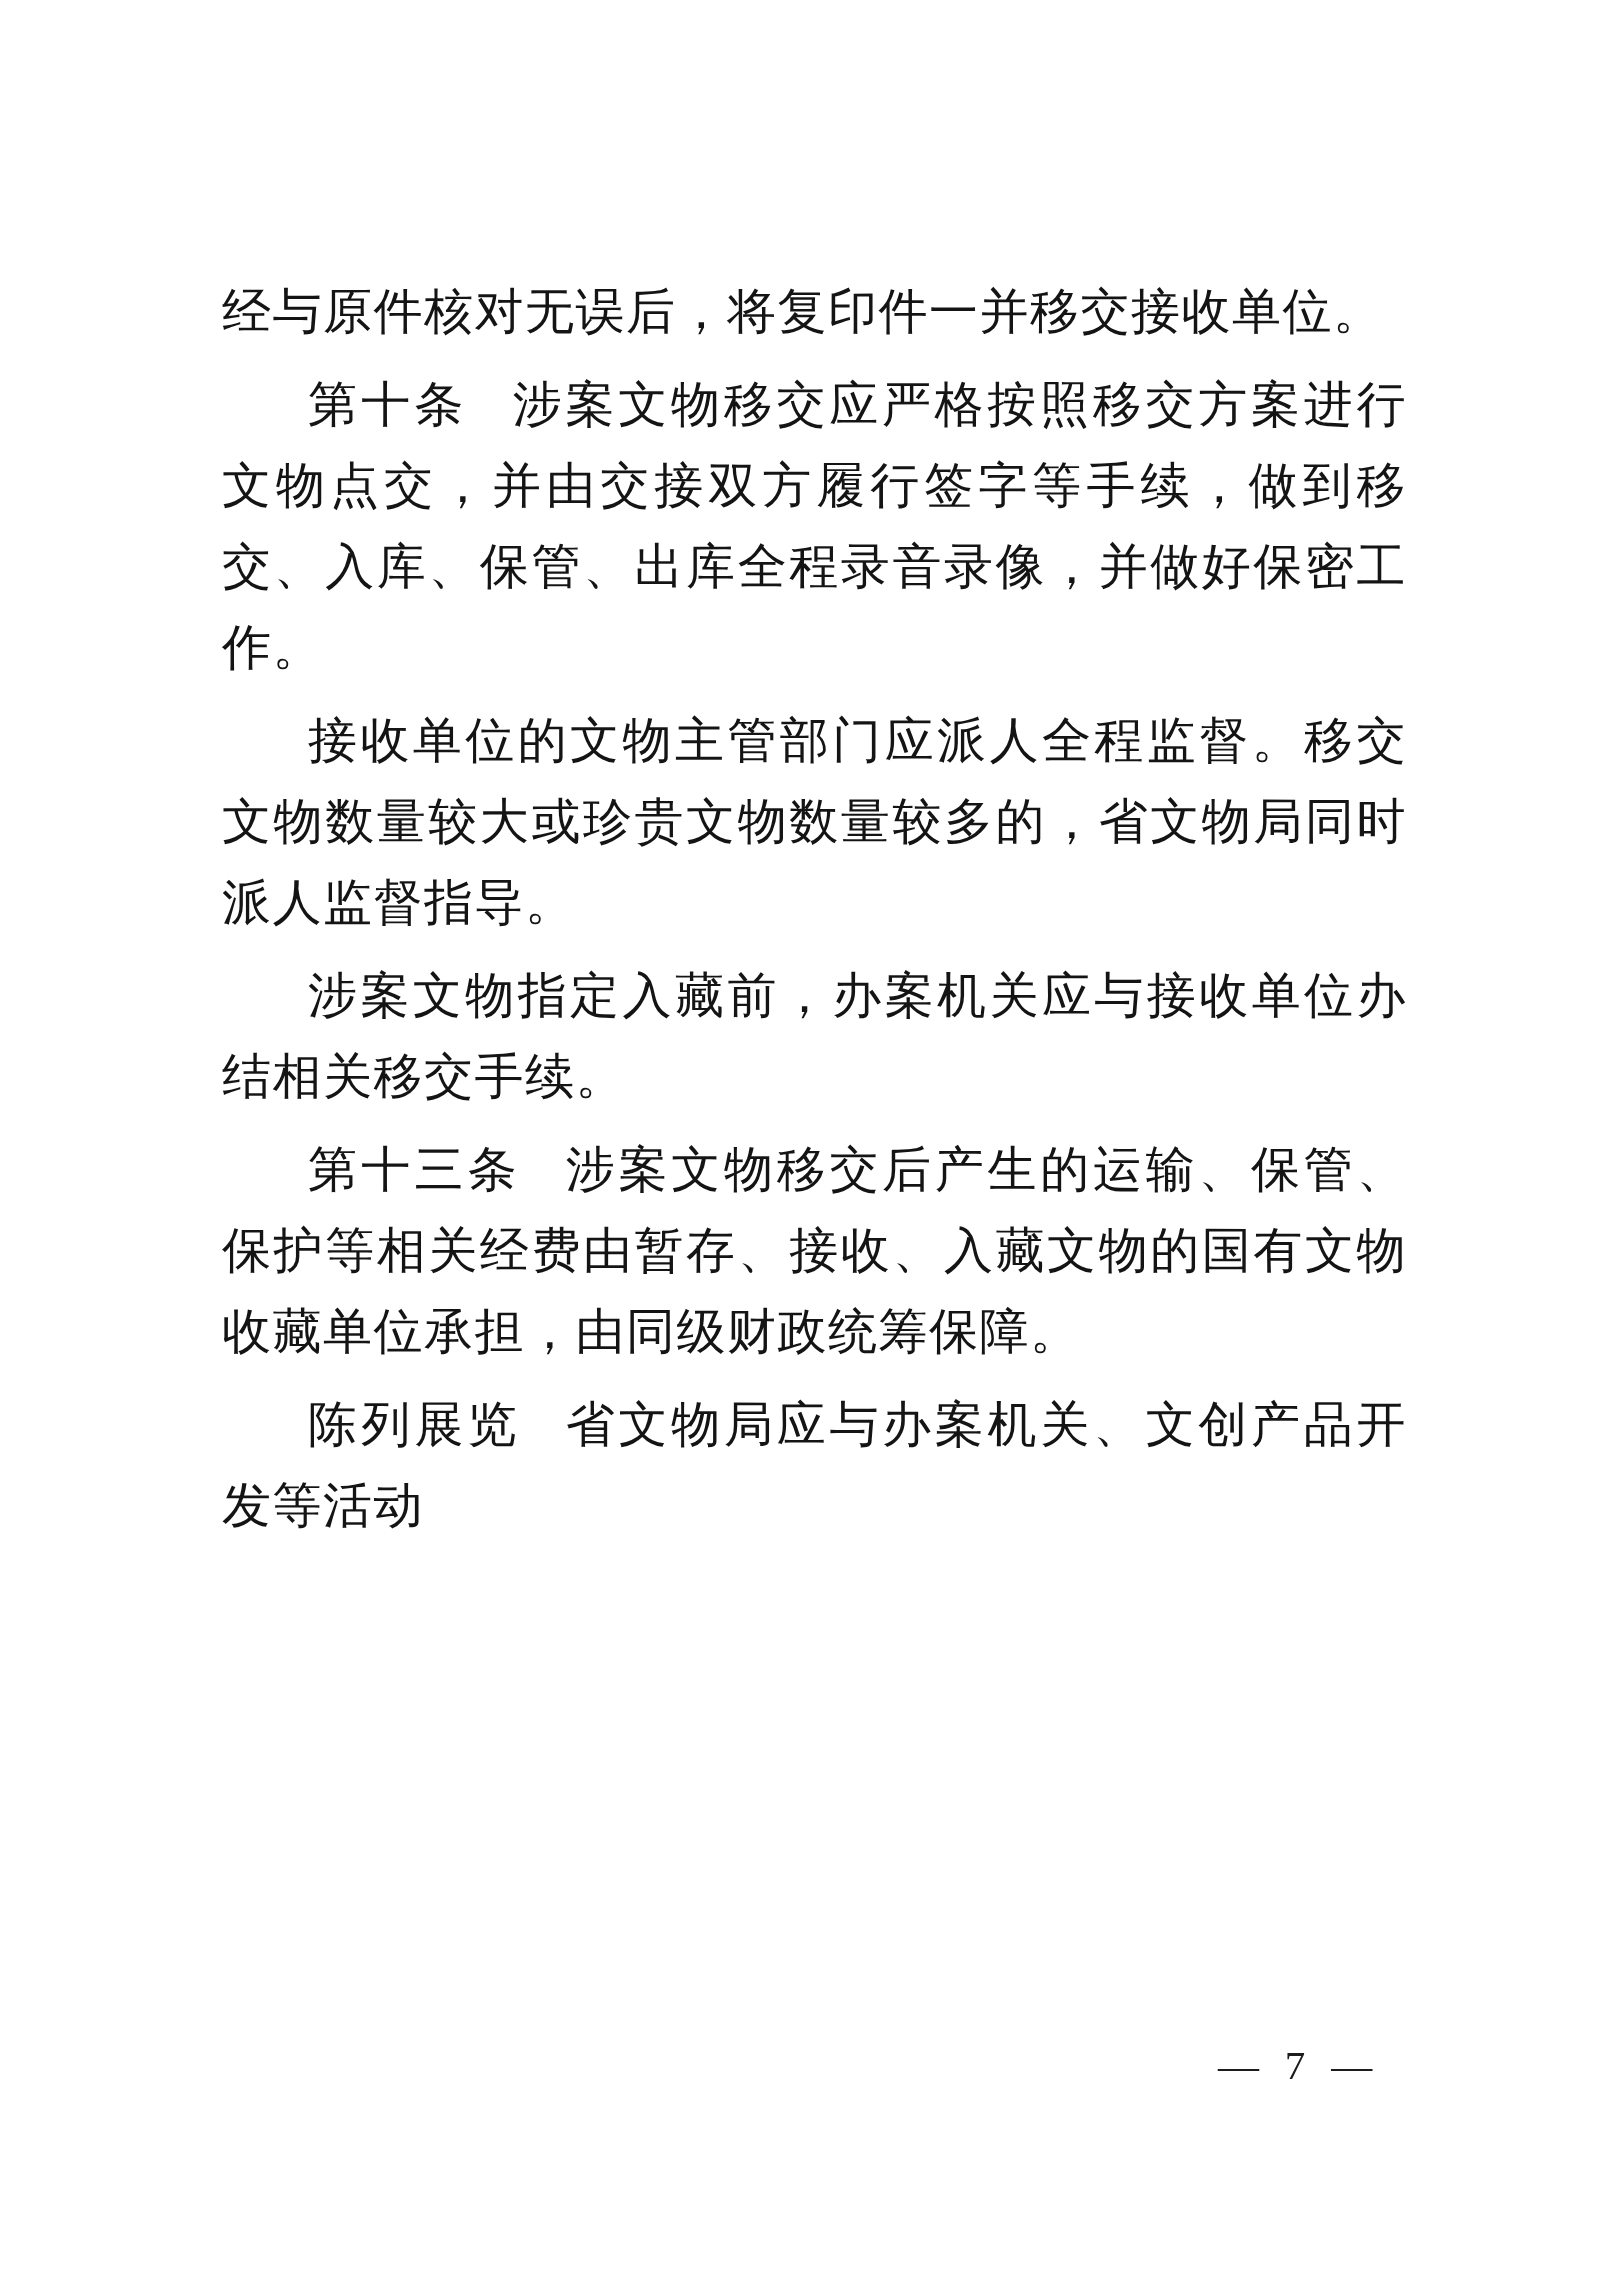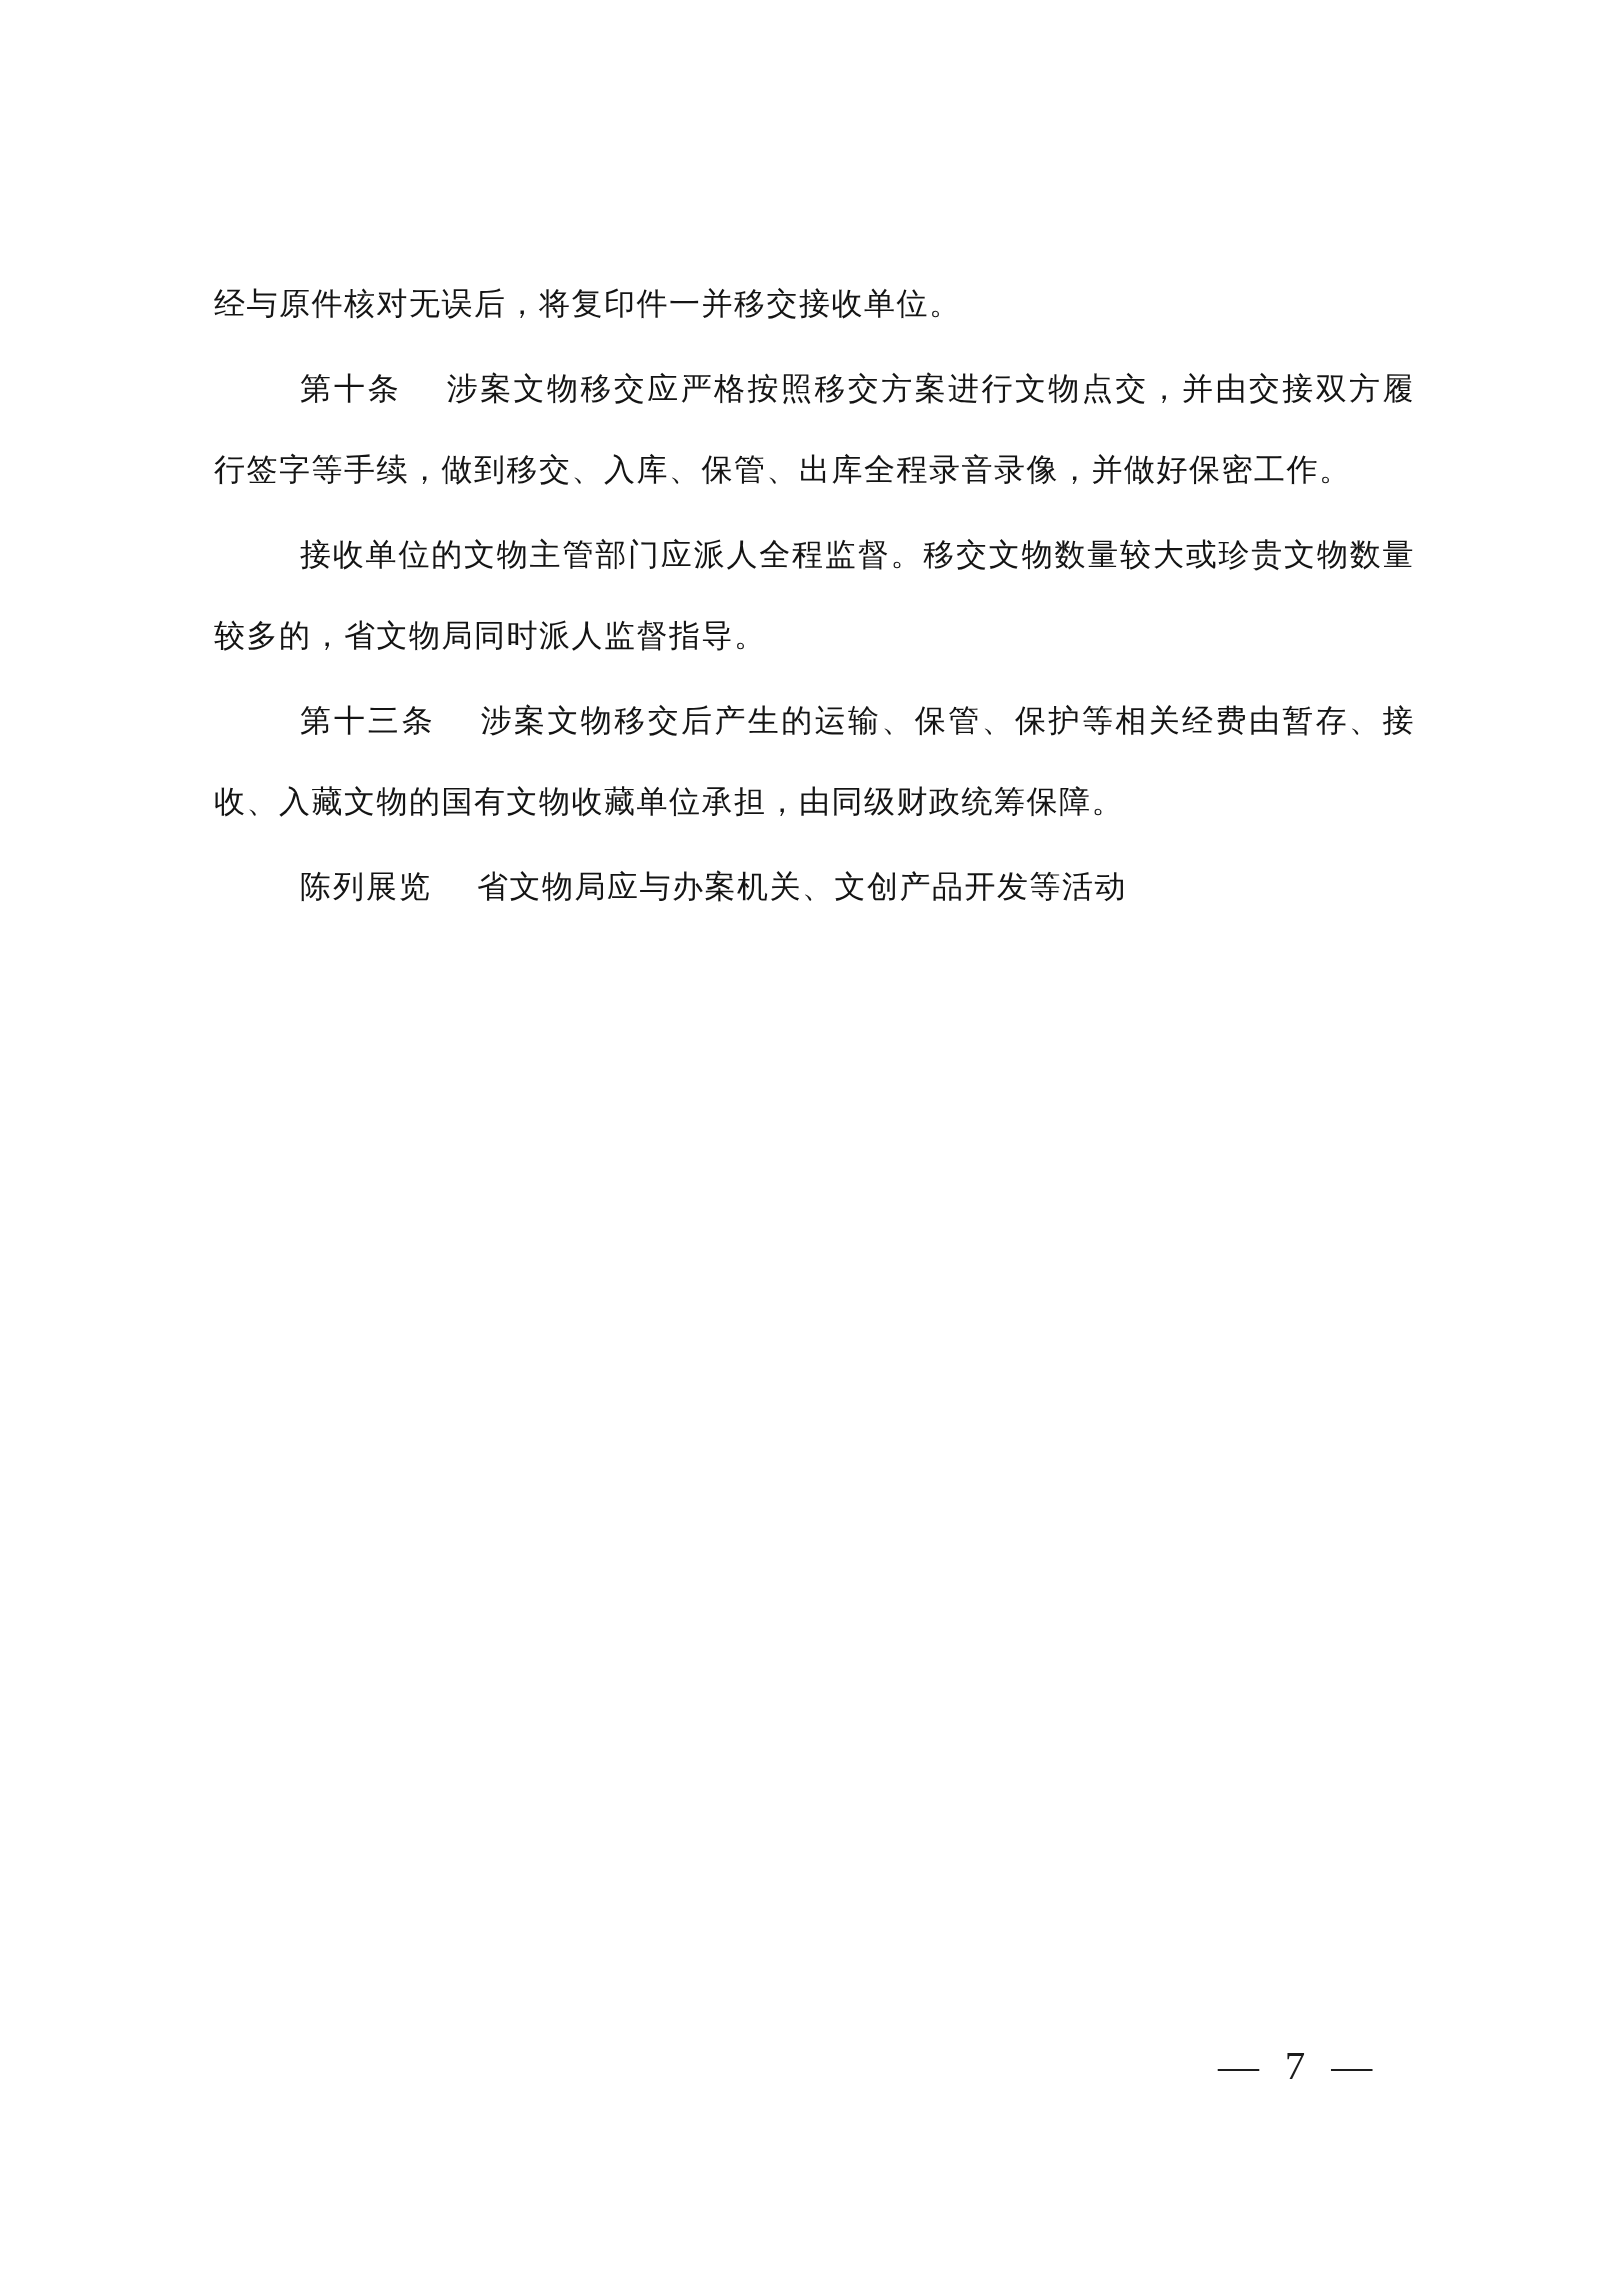--- a/index.html
+++ b/index.html
@@ -20,22 +20,22 @@
     inset: 0;
     background: #ffffff;
   }
   .doc-body {
     position: absolute;
     left: 210px;
     top: 259px;
     width: 1209px;
   }
   p.para {
-    margin: 4px;
-    font-size: 31px;
+    margin: 12px;
+    font-size: 49px;
     line-height: 81px;
     text-align: justify;
     text-justify: inter-character;
     letter-spacing: 1.5px;
     word-break: break-all;
   }
   p.para.indent {
     text-indent: 86px;
   }
   .heading {
@@ -60,20 +60,21 @@
 <body style="color: rgb(20, 20, 20); background: rgb(255, 255, 255);">
 
 <div class="page">
   <div class="doc-body">
   <p class="para"><span class="body-text">经与原件核对无误后，将复印件一并移交接收单位。</span></p>
 
   <p class="para indent"><span class="heading">第十条</span><span class="body-text">涉案文物移交应严格按照移交方案进行文物点交，并由交接双方履行签字等手续，做到移交、入库、保管、出库全程录音录像，并做好保密工作。</span></p>
 
   <p class="para indent"><span class="body-text">接收单位的文物主管部门应派人全程监督。移交文物数量较大或珍贵文物数量较多的，省文物局同时派人监督指导。</span></p>
 
+  <p class="para indent"><span class="body-text">涉案文物指定入藏前，办案机关应与接收单位办结相关移交手续。</span></p>
 
 
 
 
   <p class="para indent"><span class="heading">第十三条</span><span class="body-text">涉案文物移交后产生的运输、保管、保护等相关经费由暂存、接收、入藏文物的国有文物收藏单位承担，由同级财政统筹保障。</span></p>
 
   <p class="para indent"><span class="heading">陈列展览</span><span class="body-text">省文物局应与办案机关、文创产品开发等活动</span></p>
 </div>
   <div class="page-footer">
     <span class="page-number">— 7 —</span>

